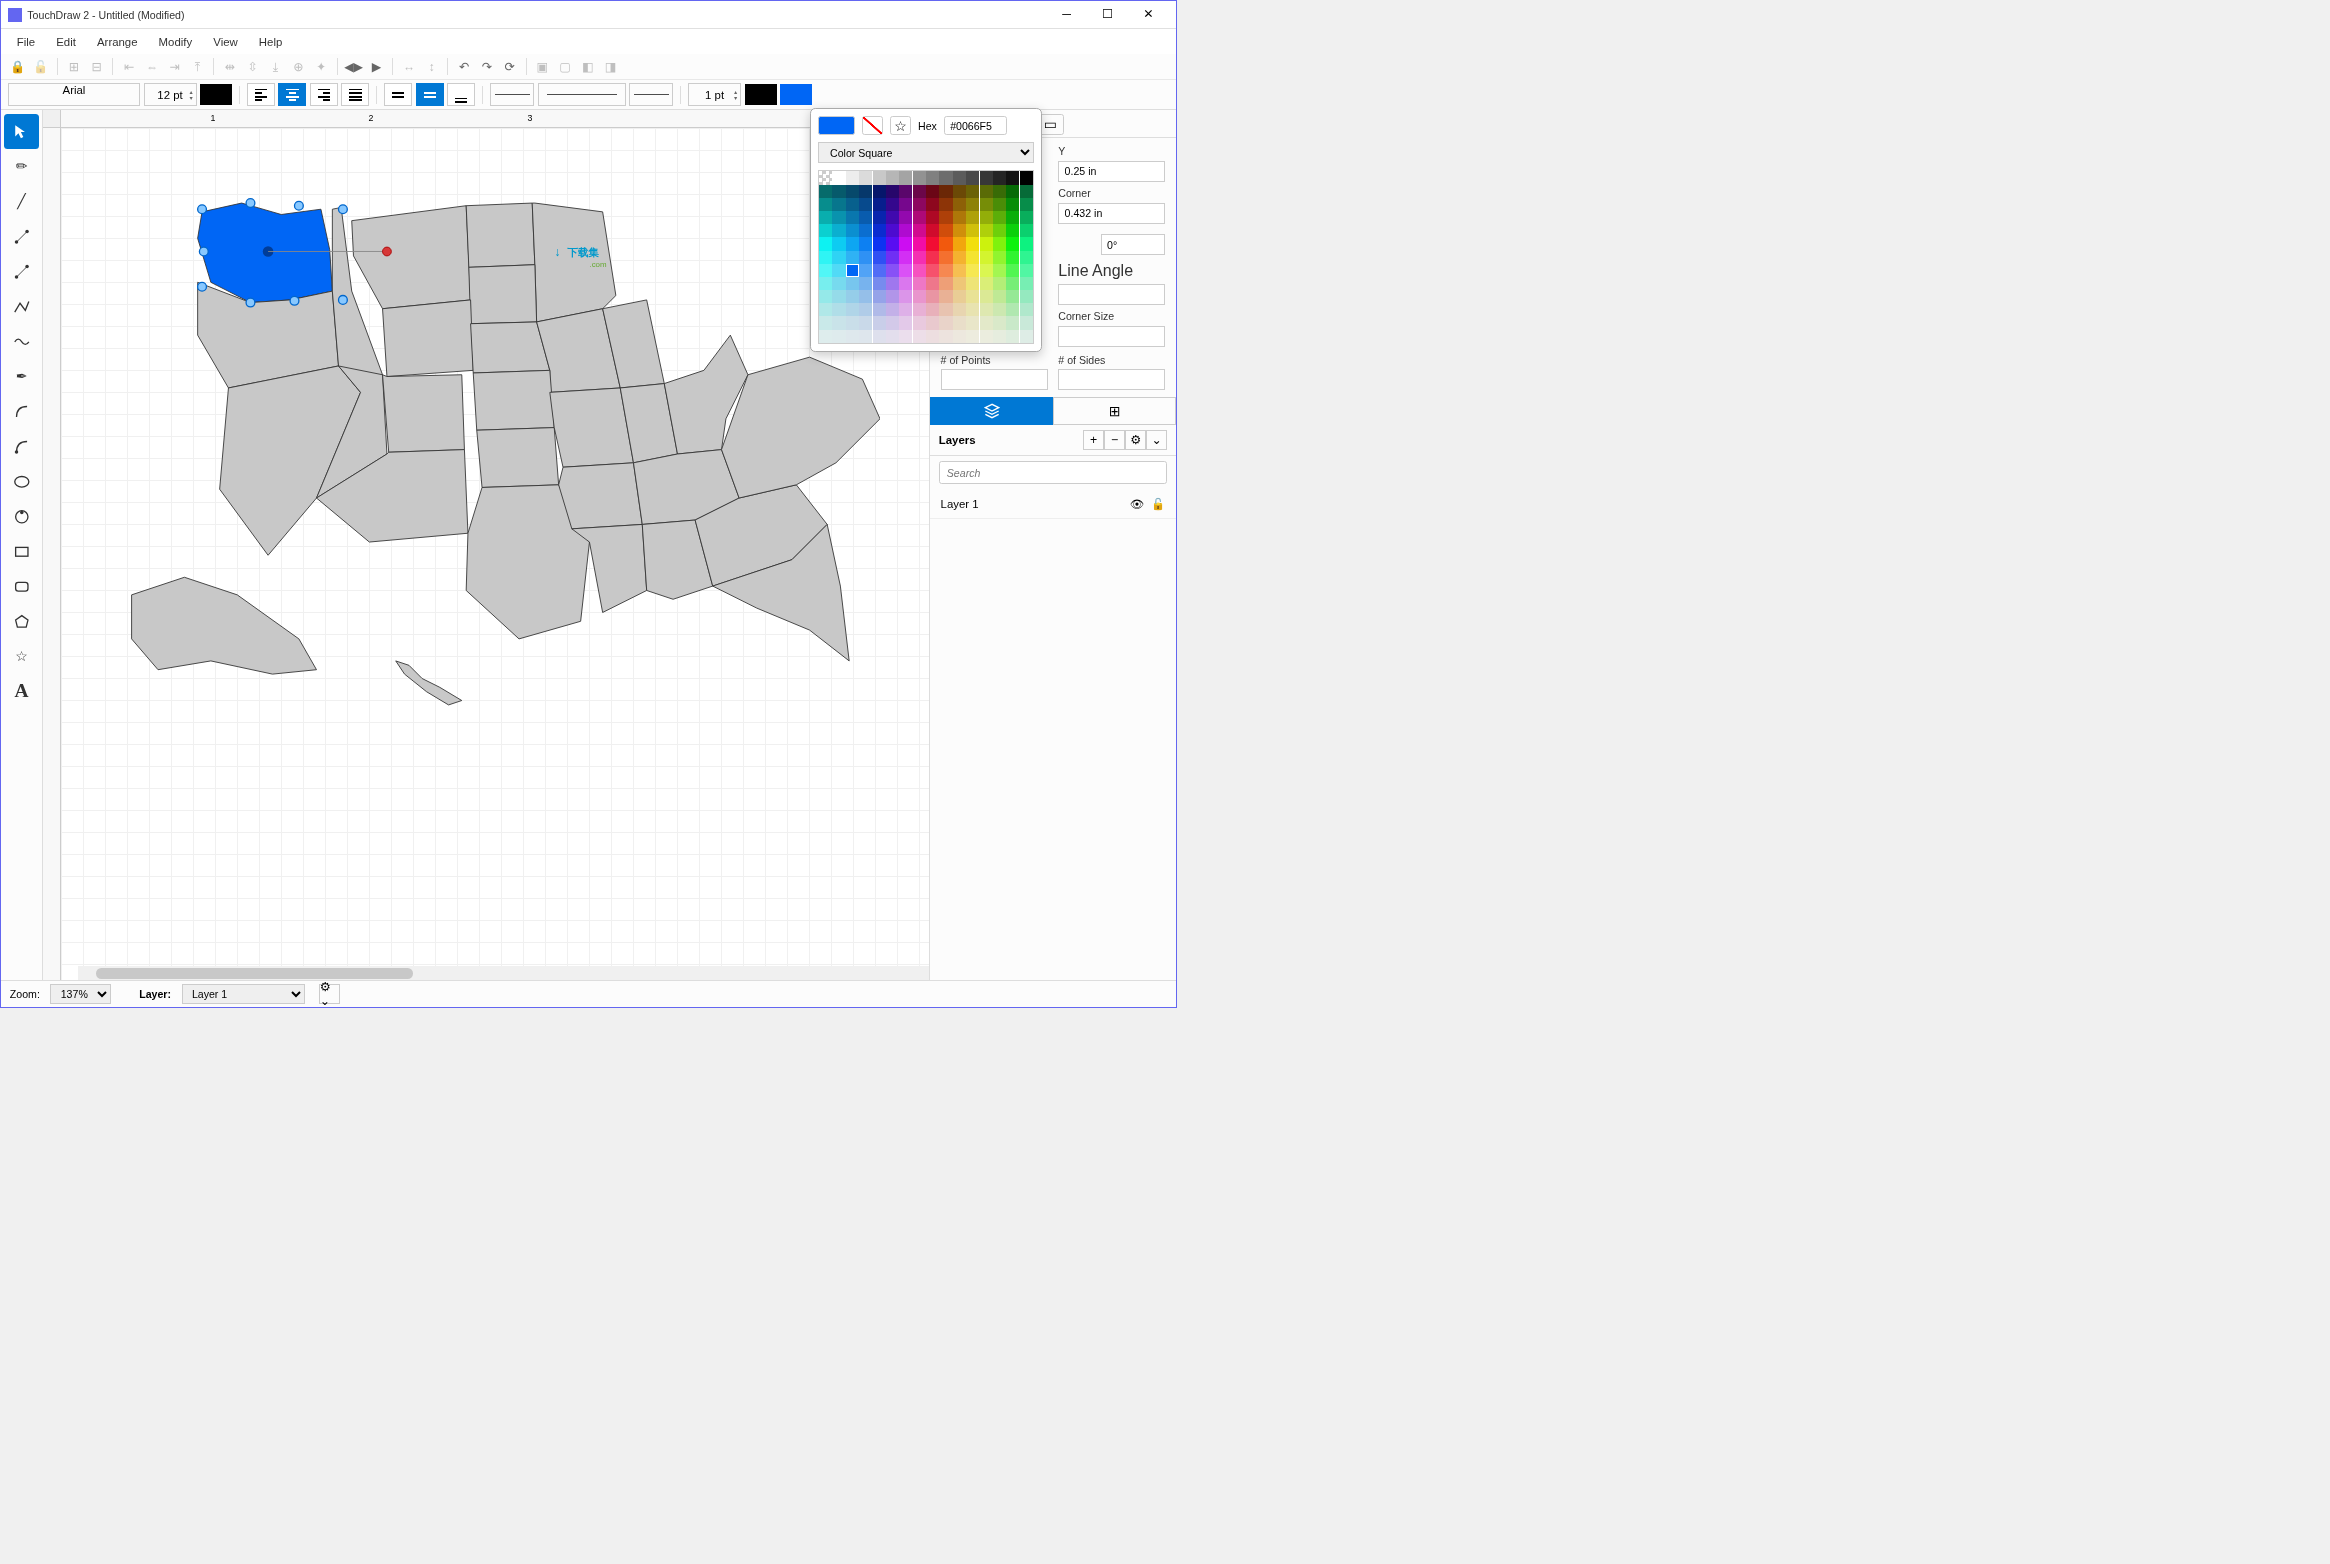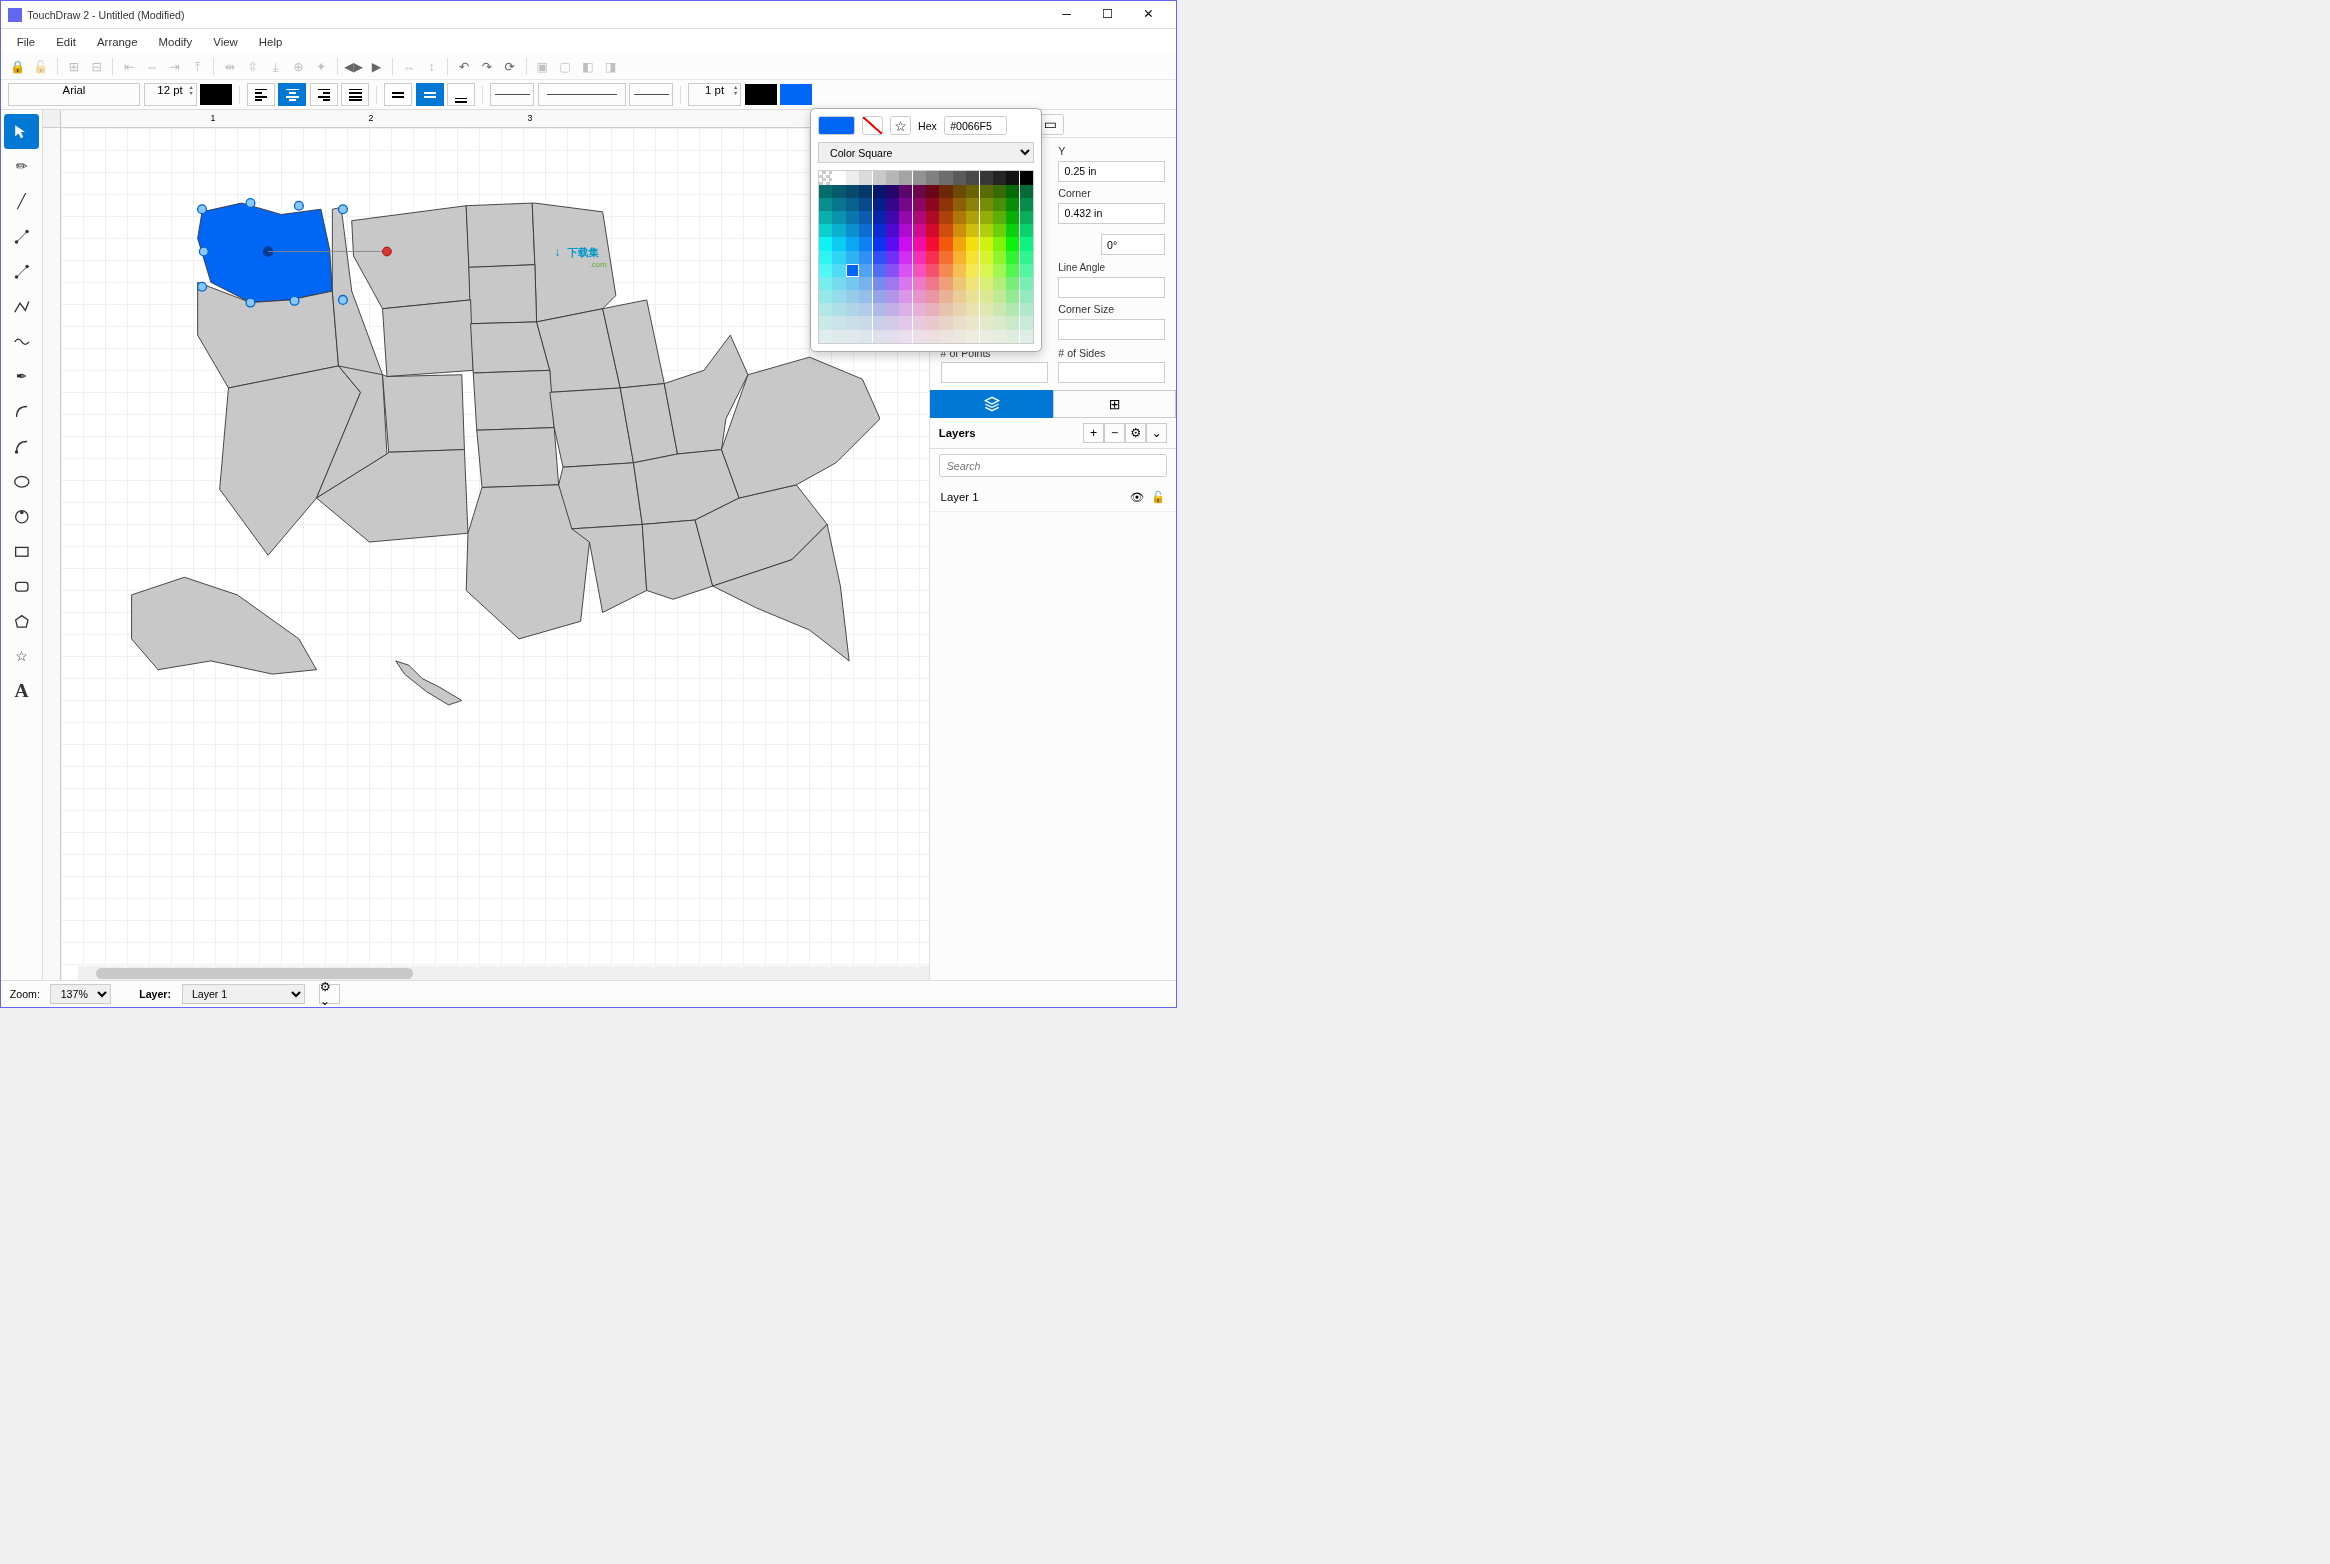--- a/index.html
+++ b/index.html
@@ -11,21 +11,21 @@
 .win-controls { display: flex; gap: 0; }
 .win-btn { width: 41px; height: 26.4px; display: flex; align-items: center; justify-content: center; font-size: 12.3px; cursor: pointer; }
 .menubar { height: 25px; display: flex; align-items: center; padding: 0 7px; gap: 3.5px; background: #fff; }
 .menu-item { padding: 3.5px 8.8px; font-size: 11.4px; color: #333; cursor: pointer; }
 .toolbar1 { height: 26.4px; display: flex; align-items: center; padding: 1.8px 7px; gap: 1.8px; background: #fcfcfc; border-bottom: 0.9px solid #e8e8e8; }
 .tb-btn { width: 21px; height: 21px; display: flex; align-items: center; justify-content: center; cursor: pointer; color: #666; font-size: 12.3px; border-radius: 2.6px; }
 .tb-btn.disabled { opacity: 0.4; }
 .tb-sep { width: 0.9px; height: 17.6px; background: #ddd; margin: 0 3.5px; }
 .toolbar2 { height: 30px; display: flex; align-items: center; padding: 1.8px 7px; gap: 3.5px; background: #fcfcfc; border-bottom: 0.9px solid #ddd; }
 .font-select { width: 132px; height: 23px; border: 0.9px solid #ccc; padding: 0 7px; font-size: 11.4px; text-align: center; }
-.size-select { width: 53px; height: 23px; border: 0.9px solid #ccc; padding: 0 9px; font-size: 11.4px; display: flex; justify-content: center; position: relative; }
+.size-select { width: 53px; height: 23px; border: 0.9px solid #ccc; padding: 0 9px; font-size: 11.4px; display: flex; align-items: center; justify-content: center; position: relative; }
 .spinner { position: absolute; right: 1.8px; display: flex; flex-direction: column; font-size: 5.3px; color: #666; }
 .color-swatch { width: 32px; height: 21px; background: #000; cursor: pointer; }
 .align-btn { width: 28px; height: 23px; border: 0.9px solid #ccc; display: flex; align-items: center; justify-content: center; background: #fff; cursor: pointer; }
 .align-btn.active { background: #0078d4; color: #fff; border-color: #0078d4; }
 .line-preview { width: 88px; height: 23px; border: 0.9px solid #ccc; display: flex; align-items: center; justify-content: center; }
 .main-area { display: flex; height: calc(100% - 136px); }
 .left-tools { width: 42px; background: #fcfcfc; border-right: 0.9px solid #ddd; display: flex; flex-direction: column; padding: 3.5px 0; }
 .tool-btn { width: 35px; height: 35px; margin: 0 auto; display: flex; align-items: center; justify-content: center; cursor: pointer; border-radius: 3.5px; color: #333; }
 .tool-btn.active { background: #0078d4; color: #fff; }
 .canvas-area { flex: 1; background: #fff; position: relative; overflow: hidden; }
@@ -378,21 +378,21 @@
         </div>
         <div style="height:10.6px"></div>
         <div class="insp-cols">
           <div class="insp-col" style="visibility:hidden"><input class="insp-input" style=""></div>
           <div class="insp-col"><input class="insp-input" style="width: 100%;" value="0°"></div>
         </div>
         <div style="height:7px"></div>
         <div class="insp-cols">
           <div class="insp-col" style="visibility:hidden"></div>
           <div class="insp-col">
-            <div style="font-size:10px;margin-bottom:3.5px">Line Angle</div>
+            <div style="font-size:16px;margin-bottom:3.5px">Line Angle</div>
             <input class="insp-input" style="width: 100%;">
             <div style="font-size:10.6px;margin:5.3px 0 3.5px">Corner Size</div>
             <input class="insp-input" style="width: 100%;">
           </div>
         </div>
         <div style="height:7px"></div>
         <div class="insp-cols">
           <div class="insp-col">
             <div style="font-size:10.6px;margin-bottom:3.5px"># of Points</div>
             <input class="insp-input" style="width: 100%;">

